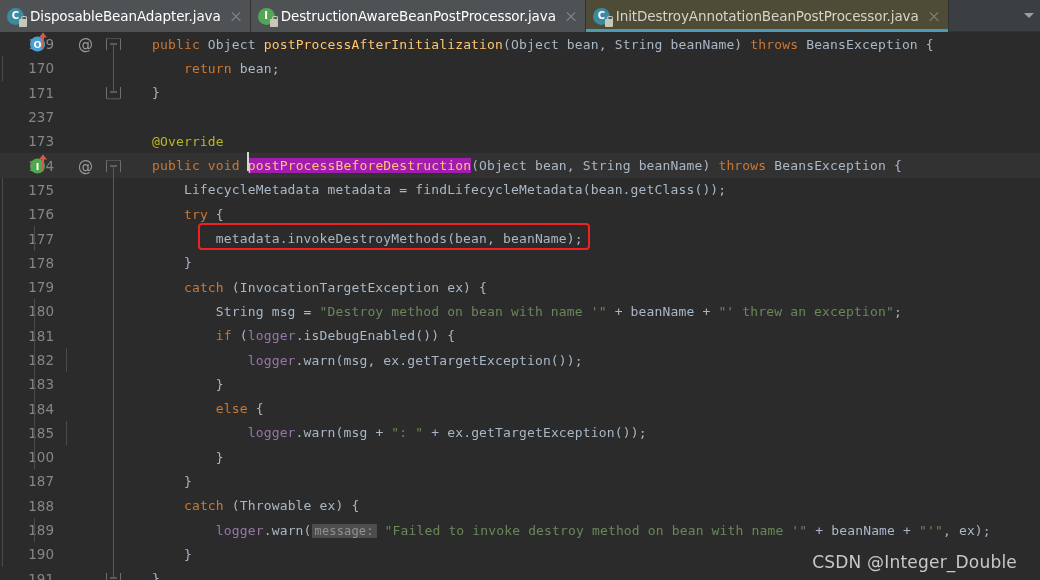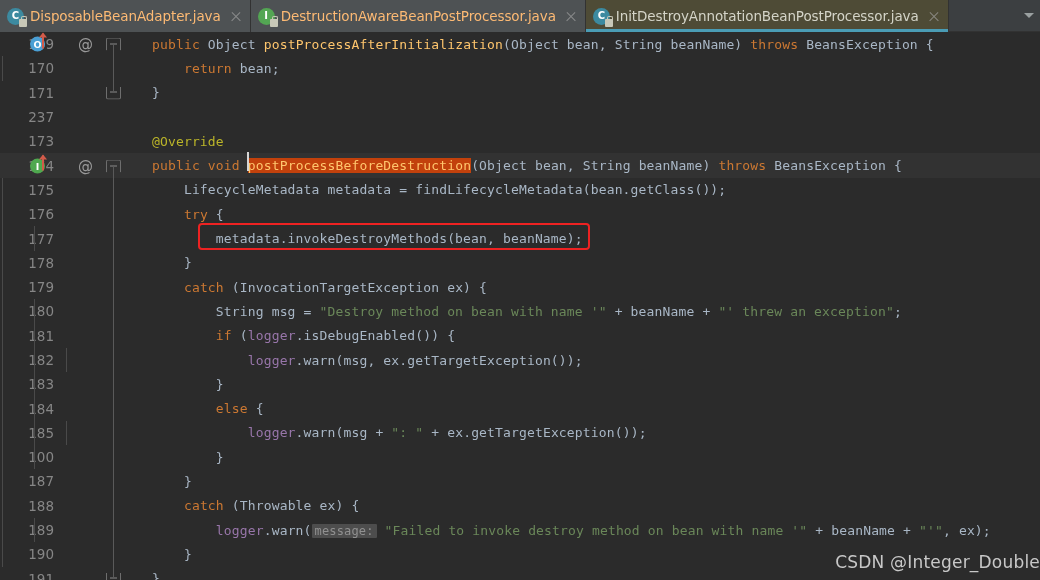--- a/index.html
+++ b/index.html
@@ -57,21 +57,21 @@
   .tab-icon .lock::before {
     content: ""; position: absolute;
     left: 2px; top: -3px;
     width: 4px; height: 4px;
     border: 1.3px solid #c8c8b8;
     border-bottom: none;
     border-radius: 2px 2px 0 0;
   }
   .tab-label {
     font-size: 13.5px;
-    color: #fdba74;
+    color: #ffffff;
     white-space: nowrap;
     overflow: hidden;
     text-overflow: ellipsis;
     letter-spacing: -0.1px;
   }
   .tab.active .tab-label { color: #d4d4c8; }
   .tab-close {
     margin-left: 8px;
     width: 13px; height: 13px;
     flex: 0 0 auto;
@@ -194,21 +194,21 @@
     background: #4a4a4a;
   }
 
   
   .kw   { color: #cc7832; }
   .mth  { color: #ffc66d; }
   .str  { color: #6a8759; }
   .fld  { color: #9876aa; text-align: center; }
   .txt  { color: #a9b7c6; }
   .ann  { color: #bbb529; }
-  .caret-ident { background: #c2410c; }
+  .caret-ident { background: #a21caf; }
 
   .hint {
     background: #4d4d4d;
     color: #909090;
     border-radius: 1px;
     padding: 0 3px;
     font-size: 12px;
   }
 
   
@@ -217,21 +217,21 @@
     left: 198px; top: 223px;
     width: 392px; height: 27px;
     border: 2.5px solid #ee2222;
     border-radius: 4px;
     pointer-events: none;
   }
 
   
   #watermark {
     position: absolute;
-    right: 0; bottom: 8px;
+    right: 23px; bottom: 8px;
     color: #c8c8c8;
     font-family: "DejaVu Sans", sans-serif;
     font-size: 17px;
     letter-spacing: 0.2px;
   }
 
   
   #caret {
     position: absolute;
     left: 247px; top: 152px;

